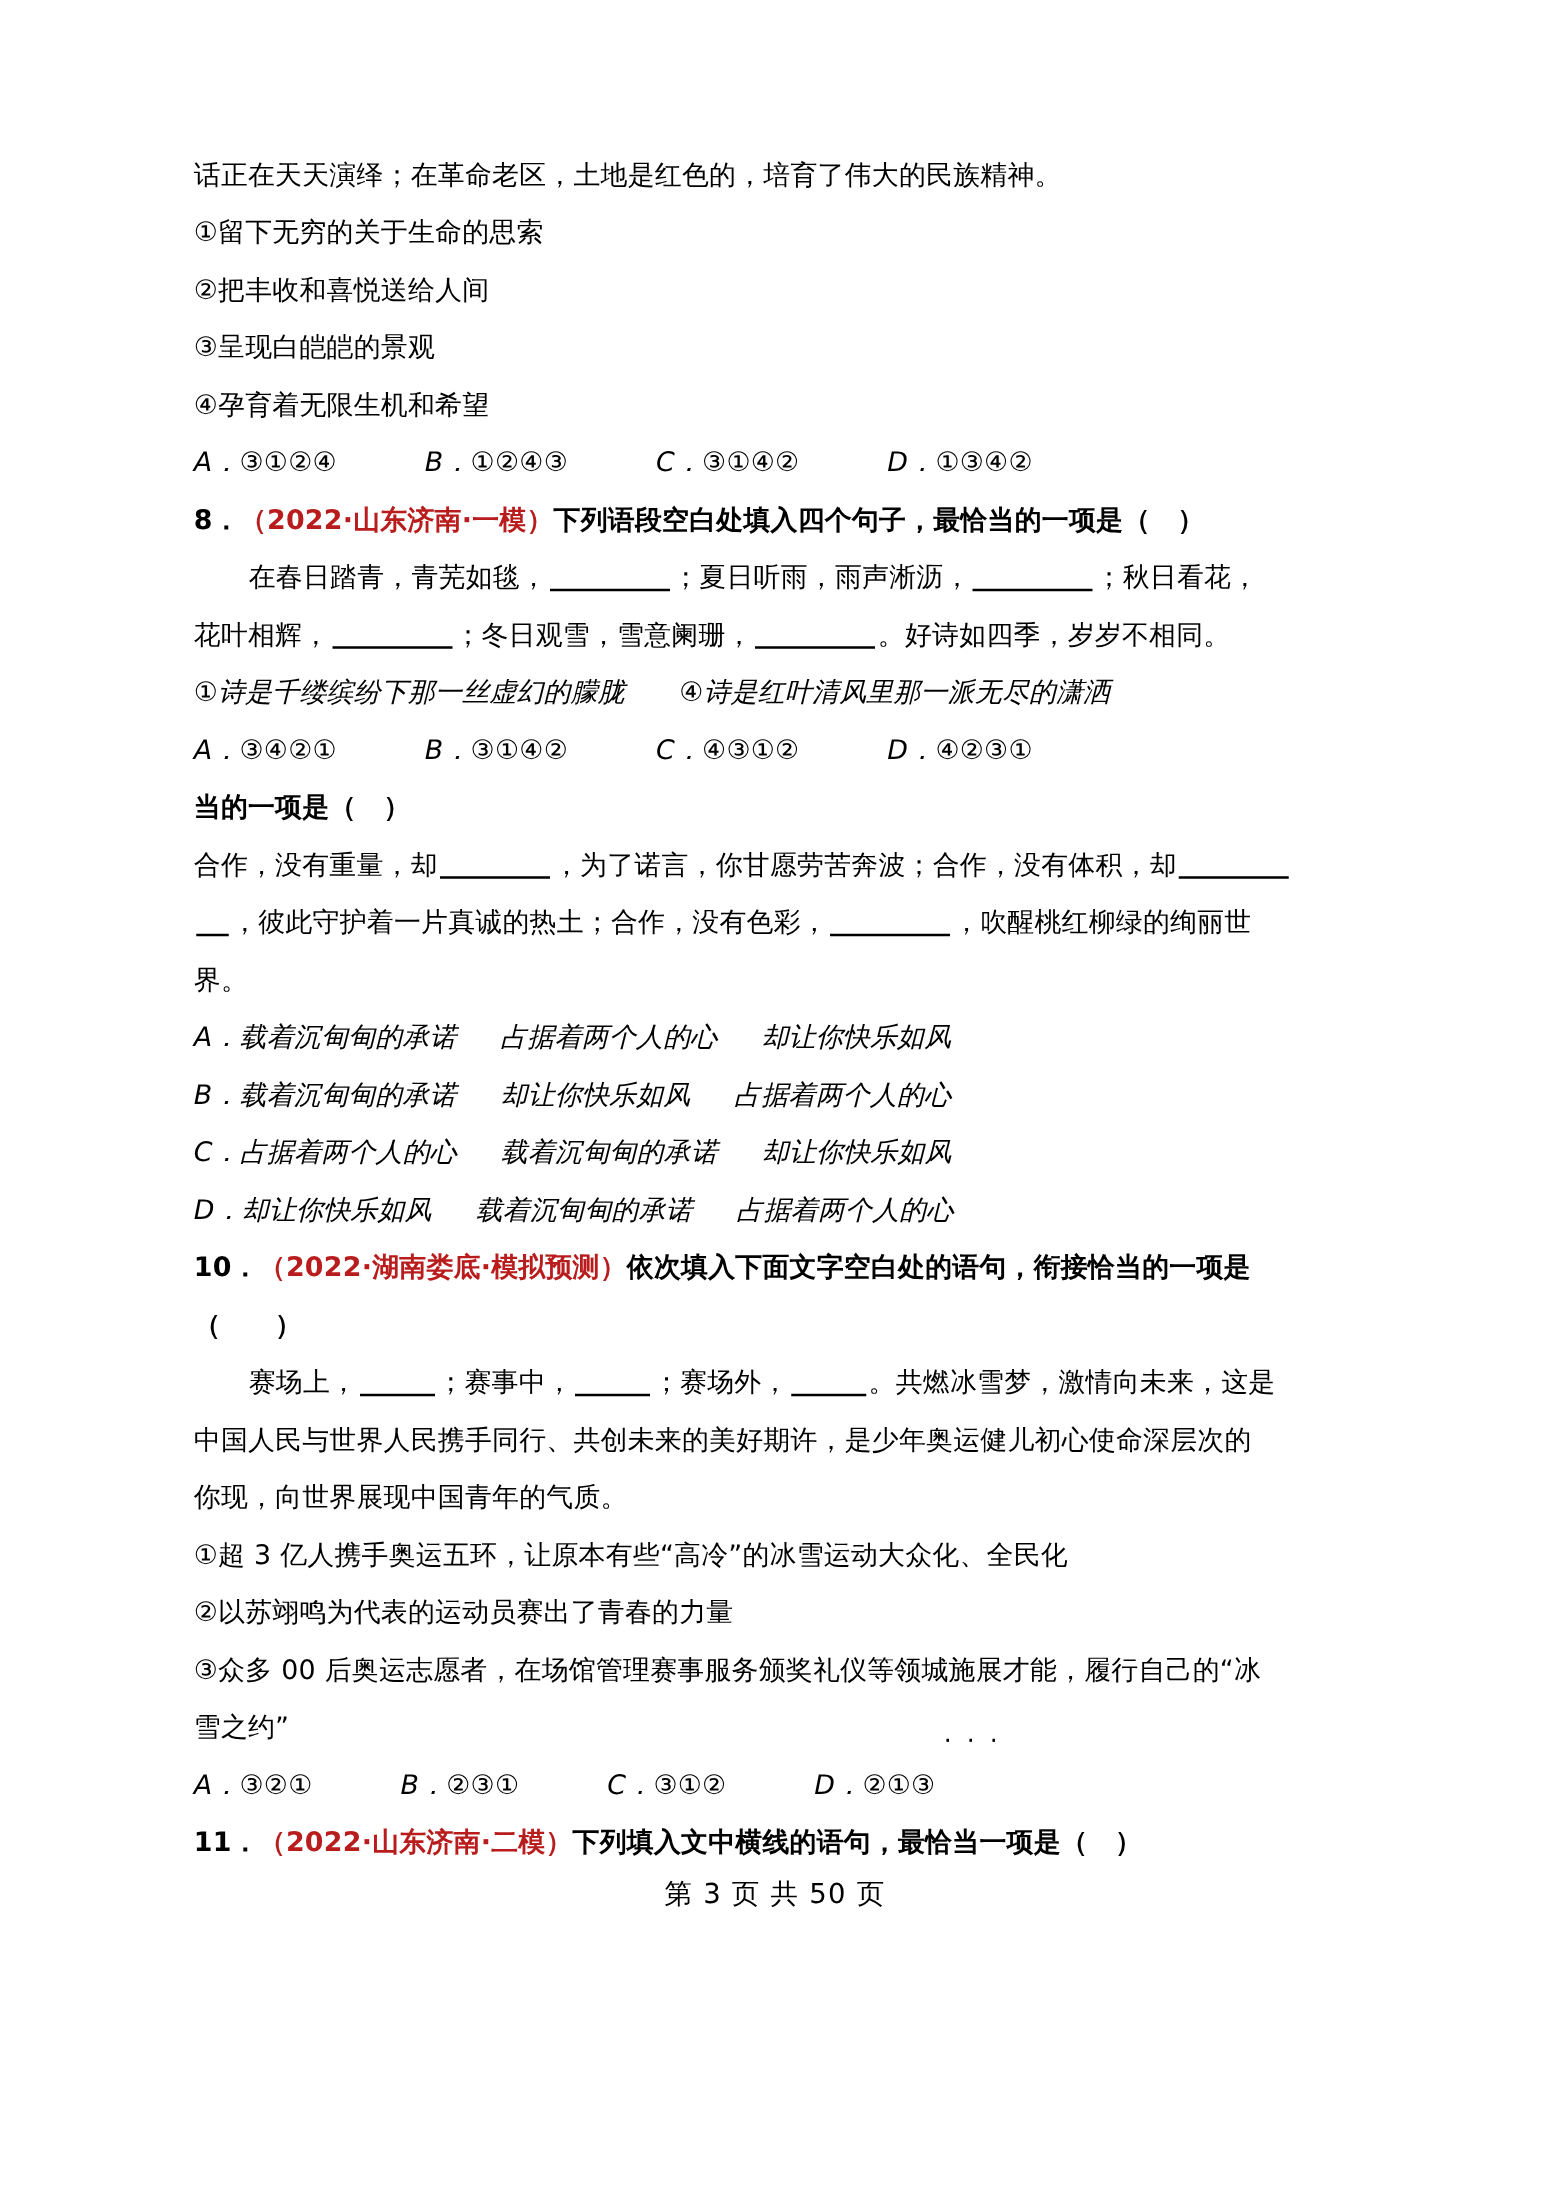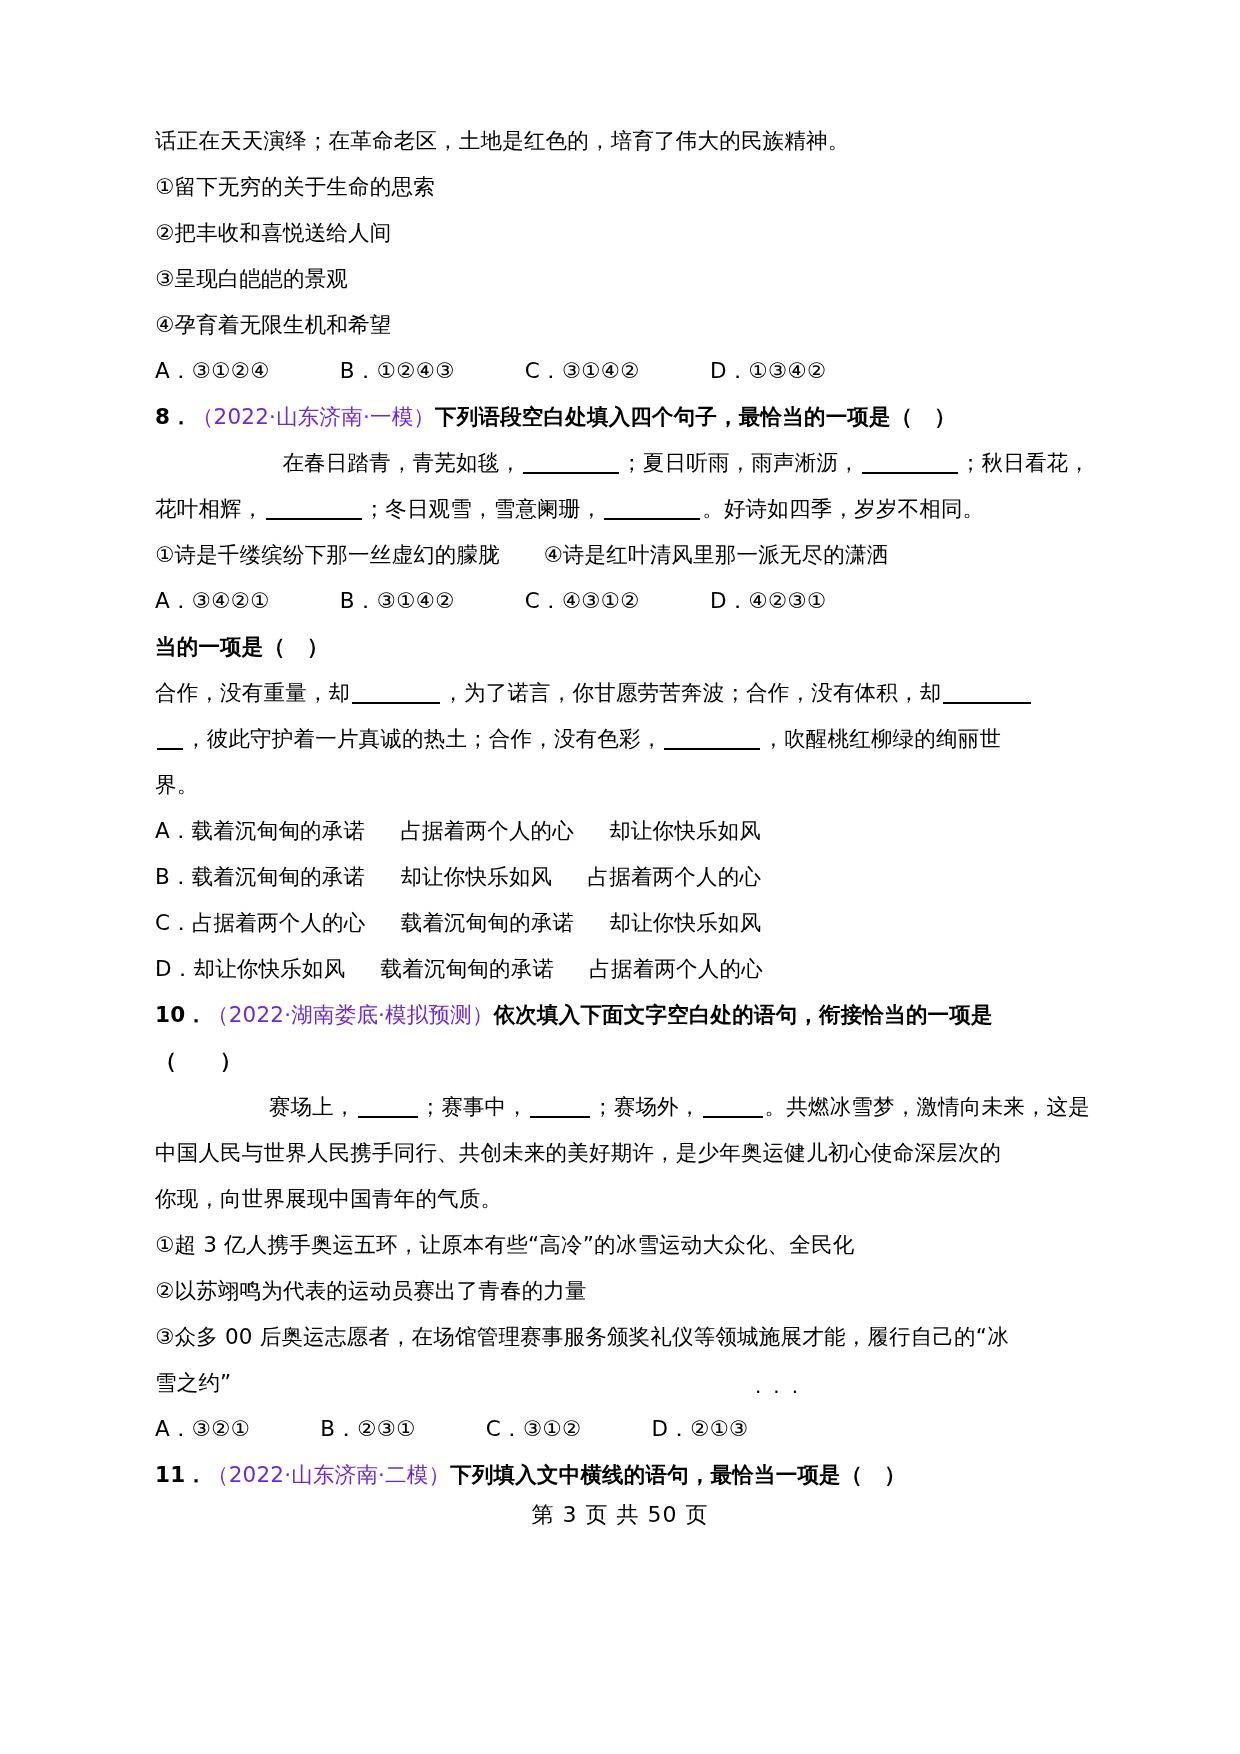--- a/index.html
+++ b/index.html
@@ -29,40 +29,40 @@
     white-space: nowrap;
     letter-spacing: 0.2px;
   }
   .body-line {
     font-size: 21.5px;
     line-height: 46px;
     letter-spacing: 0.2px;
   }
   .indent {
     padding-left: 44px;
-    text-align: right;
   }
   .qhead {
     font-weight: bold;
     font-size: 21.5px;
     line-height: 46px;
     letter-spacing: 0.2px;
   }
   .qnum {
     font-weight: bold;
   }
   .src {
-    color: #6d28d9;
-    font-weight: normal;
+    color: #b91c1c;
+    font-weight: bold;
   }
   .opts {
     font-size: 21.5px;
     line-height: 46px;
     white-space: pre;
     letter-spacing: 0.2px;
+    font-style: italic;
   }
   .blank {
     display: inline-block;
     border-bottom: 2px solid #000;
     vertical-align: -4px;
     margin: 0 2px;
   }
   .blank-long { width: 96px; }
   .blank-mid  { width: 88px; }
   .blank-short{ width: 60px; }

